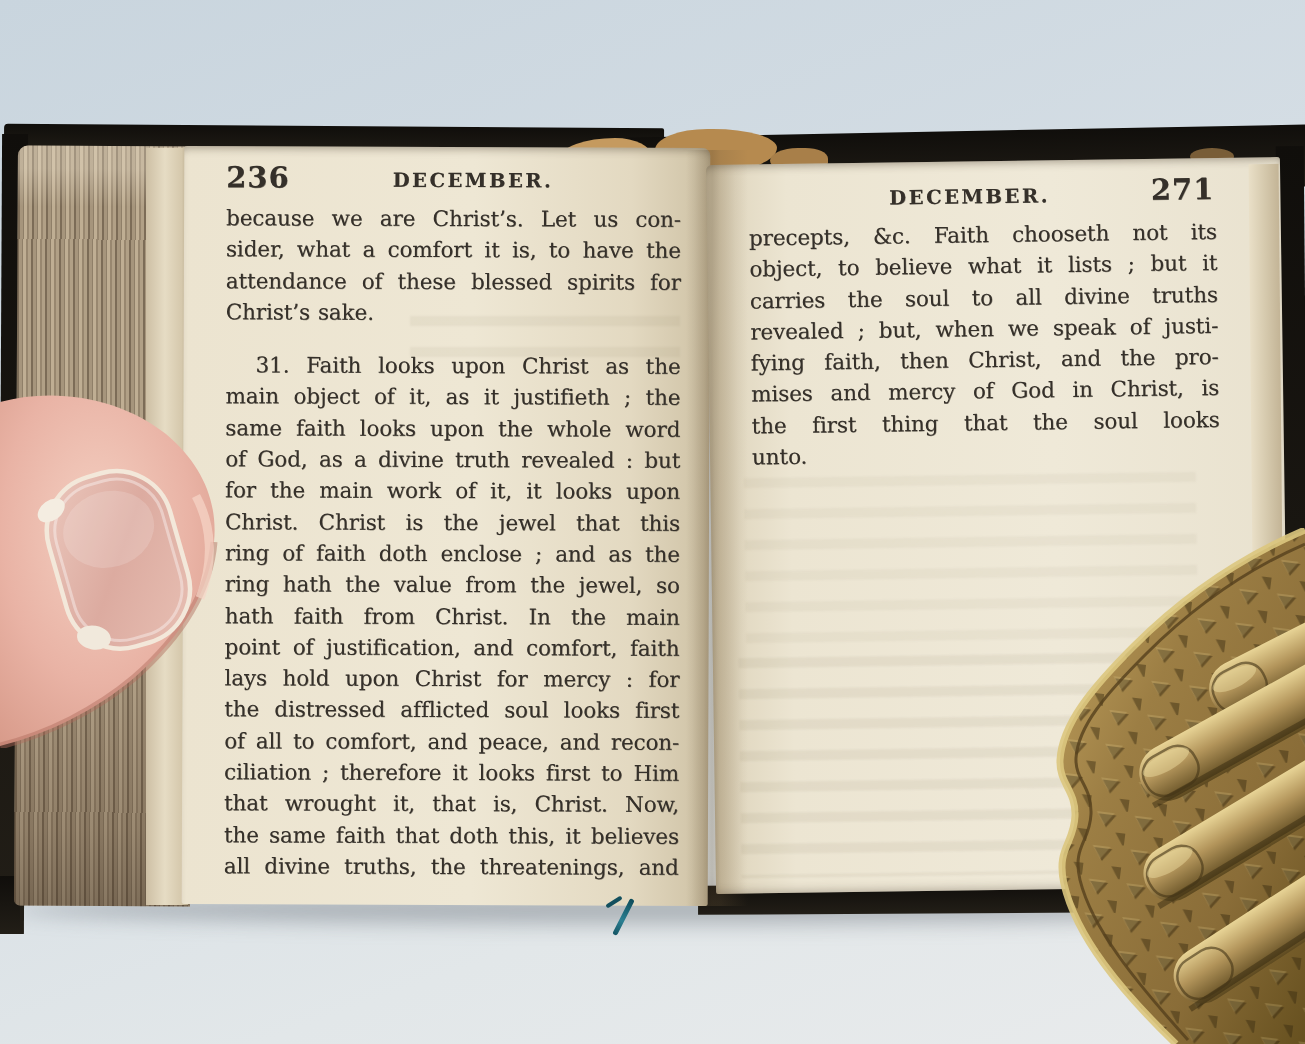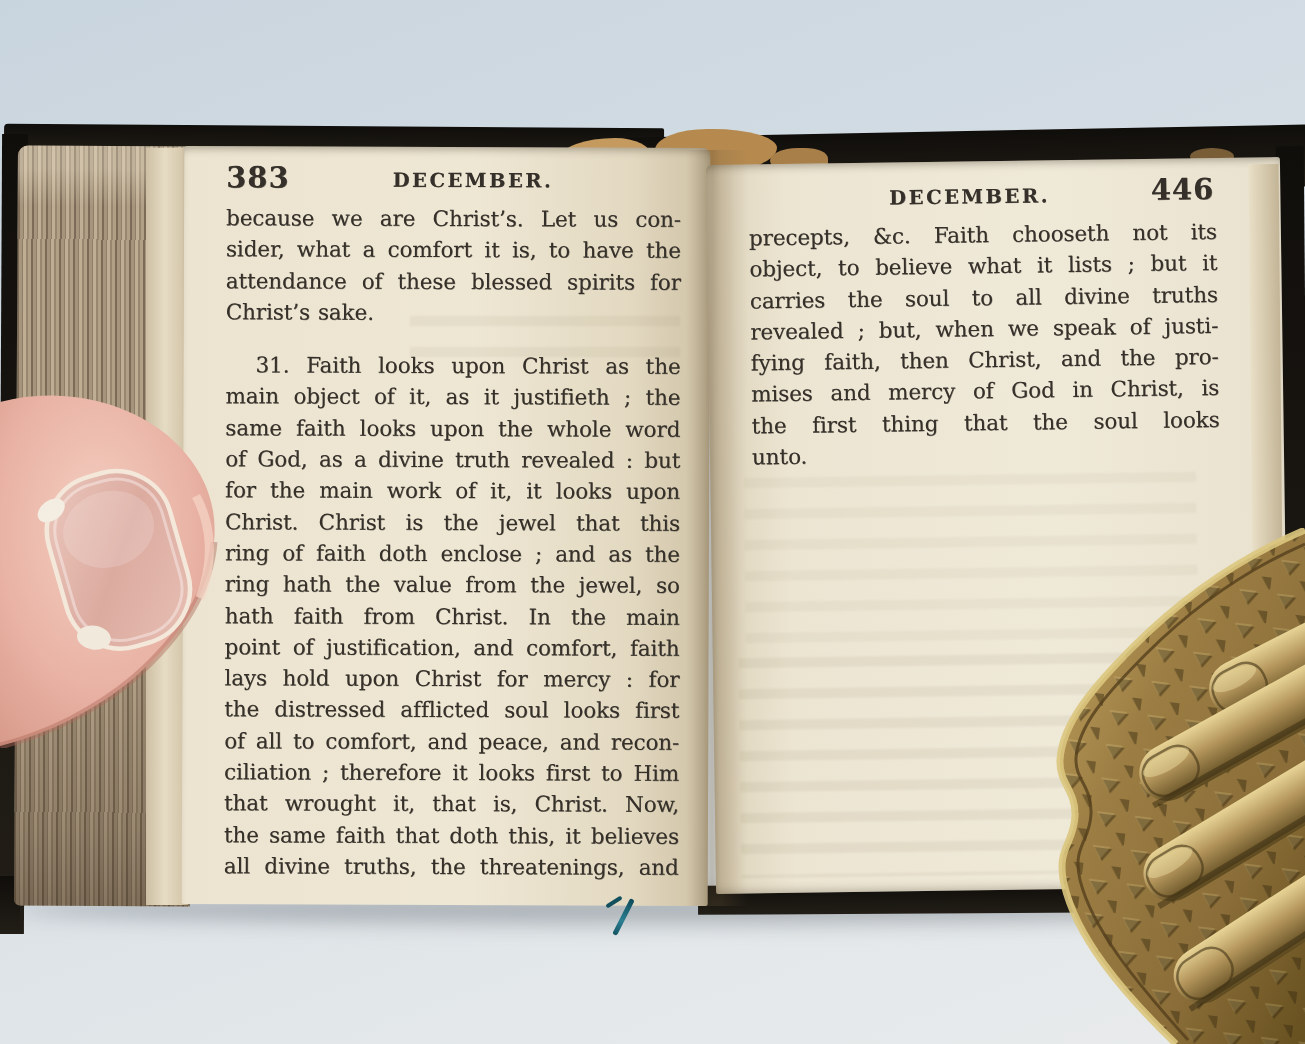--- a/index.html
+++ b/index.html
@@ -103,21 +103,21 @@
   <div class="abs cover cover-bottom-left"></div>
   <div class="abs cover cover-right"></div>
   <div class="abs cover cover-bottom-right"></div>
 
   <div class="abs foredge"></div>
   <div class="abs page-curl"></div>
 
   <div class="abs page left-page">
     <div class="textcol lp-text">
       <div class="headrow">
-        <span class="pgnum left">383</span>
+        <span class="pgnum left">236</span>
         <span class="runhead">DECEMBER.</span>
       </div>
       <div class="ln">because we are Christ’s. Let us con-</div>
       <div class="ln">sider, what a comfort it is, to have the</div>
       <div class="ln">attendance of these blessed spirits for</div>
       <div class="ln last">Christ’s sake.</div>
       <div class="para-gap"></div>
       <div class="ln indent">31. Faith looks upon Christ as the</div>
       <div class="ln">main object of it, as it justifieth ; the</div>
       <div class="ln">same faith looks upon the whole word</div>
@@ -135,21 +135,21 @@
       <div class="ln">that wrought it, that is, Christ. Now,</div>
       <div class="ln">the same faith that doth this, it believes</div>
       <div class="ln">all divine truths, the threatenings, and</div>
     </div>
   </div>
 
   <div class="abs page right-page">
     <div class="textcol rp-text">
       <div class="headrow">
         <span class="runhead">DECEMBER.</span>
-        <span class="pgnum right">446</span>
+        <span class="pgnum right">271</span>
       </div>
       <div class="ln">precepts, &amp;c. Faith chooseth not its</div>
       <div class="ln">object, to believe what it lists ; but it</div>
       <div class="ln">carries the soul to all divine truths</div>
       <div class="ln">revealed ; but, when we speak of justi-</div>
       <div class="ln">fying faith, then Christ, and the pro-</div>
       <div class="ln">mises and mercy of God in Christ, is</div>
       <div class="ln">the first thing that the soul looks</div>
       <div class="ln last">unto.</div>
     </div>

